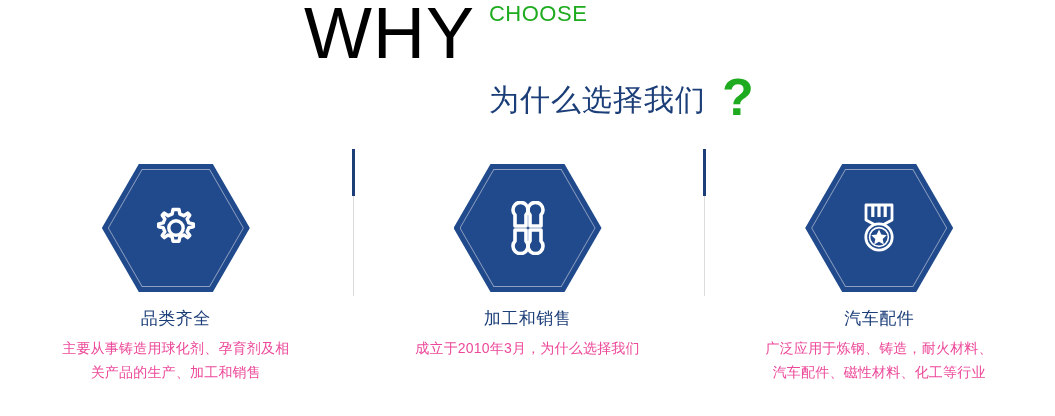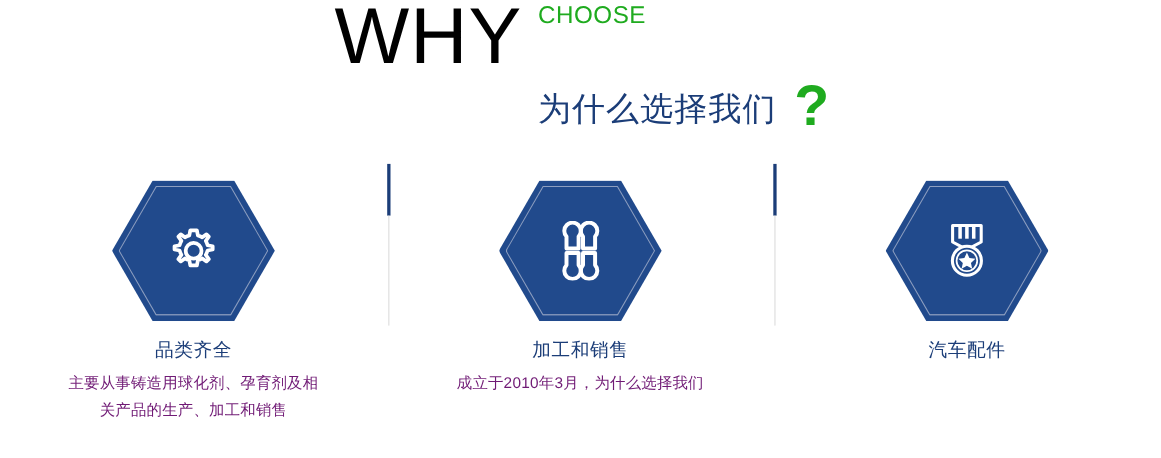--- a/index.html
+++ b/index.html
@@ -162,21 +162,21 @@
     line-height: 22px;
     color: #1b3d78;
     text-align: center;
     font-weight: 400;
     letter-spacing: 0.5px;
   }
   .card-desc {
     margin-top: 6px;
     font-size: 14px;
     line-height: 24px;
-    color: #701a75;
+    color: #ec4899;
     text-align: center;
     max-width: 228px;
     letter-spacing: 0.2px;
   }
 </style>
 </head>
 <body>
 
 <div class="header">
   <div class="header-inner">
@@ -259,15 +259,16 @@
           <rect x="23.4" y="6" width="3.2" height="12" fill="#ffffff"></rect>
           <rect x="29.6" y="6" width="3.2" height="12" fill="#ffffff"></rect>
 
           <circle cx="25" cy="38" r="13.2" fill="#214a8c" stroke="#ffffff" stroke-width="2.8"></circle>
           <circle cx="25" cy="38" r="9.4" fill="none" stroke="#ffffff" stroke-width="1.6"></circle>
           <path d="M25 30.6 L27.3 35.6 L32.7 36.3 L28.7 40.0 L29.8 45.4 L25 42.7 L20.2 45.4 L21.3 40.0 L17.3 36.3 L22.7 35.6 Z" fill="#ffffff"></path>
         </svg>
       </div>
     </div>
     <div class="card-title">汽车配件</div>
+    <div class="card-desc">广泛应用于炼钢、铸造，耐火材料、汽车配件、磁性材料、化工等行业</div>
   </div>
 
 </div>
 
 </body></html>

